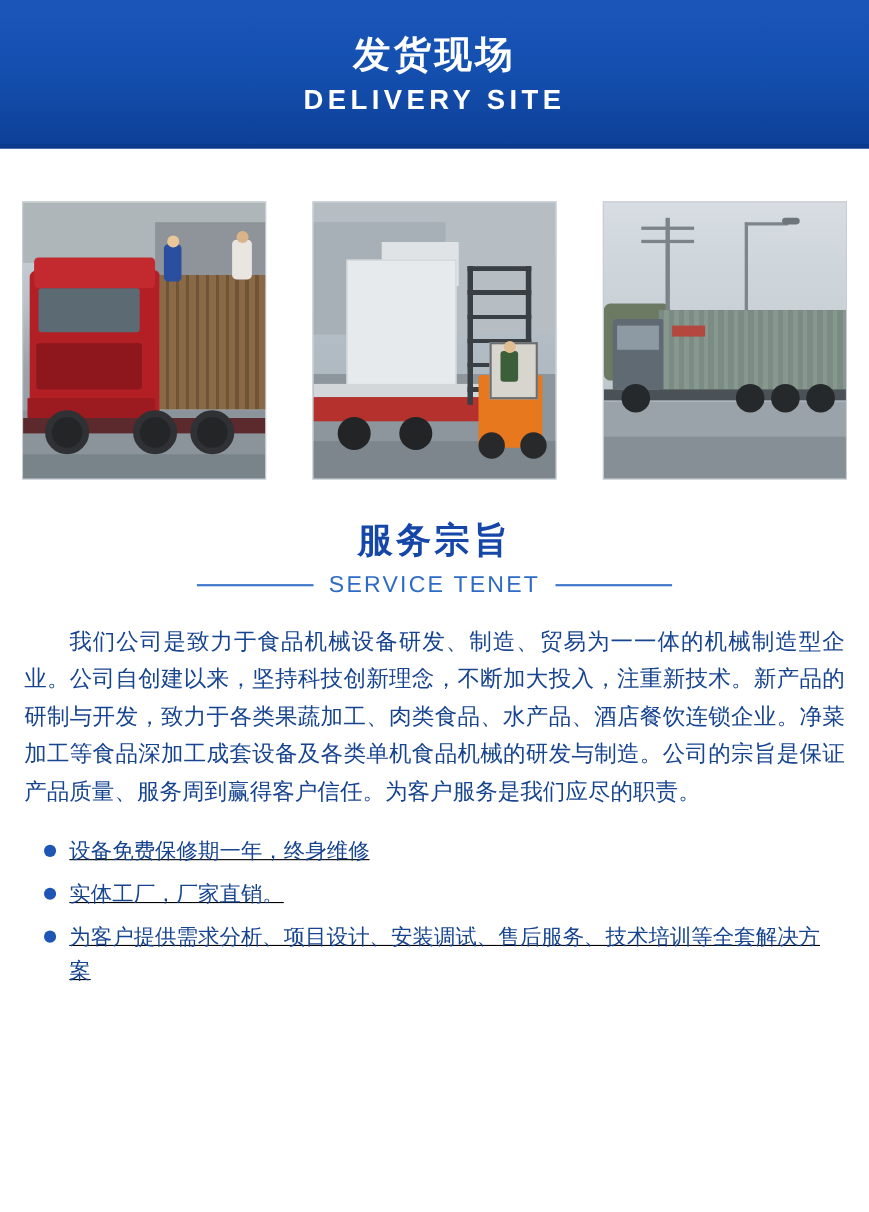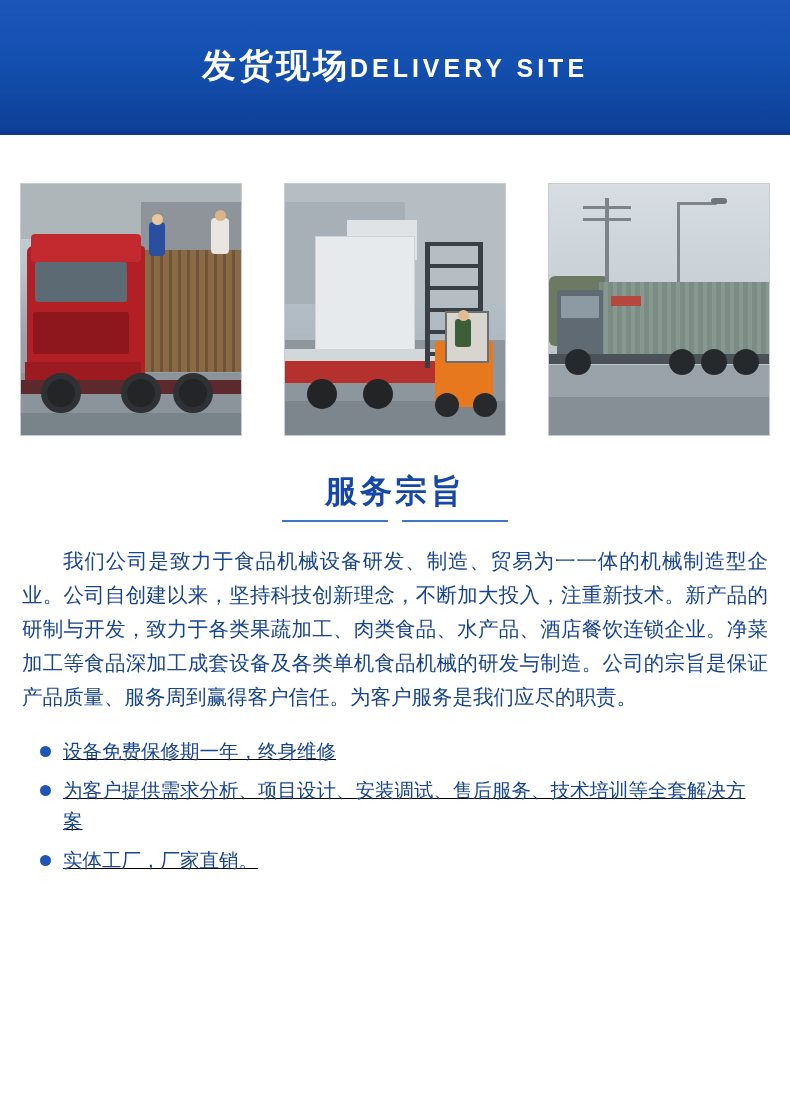--- a/index.html
+++ b/index.html
@@ -16,21 +16,21 @@
     overflow: hidden;
     background: #ffffff;
   }
 
   
   .banner {
     width: 790px;
     height: 135px;
     background: linear-gradient(180deg, #1b56b8 0%, #1450b0 45%, #0d3f96 100%);
     display: flex;
-    flex-direction: row;
+    flex-direction: column;
     align-items: center;
     justify-content: center;
     color: #ffffff;
     position: relative;
   }
   .banner::after {
     content: "";
     position: absolute;
     left: 0; right: 0; bottom: 0;
     height: 4px;
@@ -281,34 +281,35 @@
       <div class="ph3-wheel ph3-w3"></div>
       <div class="ph3-wheel ph3-w4"></div>
     </div>
 
   </div>
 
   <div class="tenet-wrap">
     <div class="tenet-cn">服务宗旨</div>
     <div class="tenet-sub">
       <span class="tenet-line"></span>
+      <span class="tenet-en">SERVICE TENET</span>
       <span class="tenet-line"></span>
     </div>
   </div>
 
   <p class="para">我们公司是致力于食品机械设备研发、制造、贸易为一一体的机械制造型企业。公司自创建以来，坚持科技创新理念，不断加大投入，注重新技术。新产品的研制与开发，致力于各类果蔬加工、肉类食品、水产品、酒店餐饮连锁企业。净菜加工等食品深加工成套设备及各类单机食品机械的研发与制造。公司的宗旨是保证产品质量、服务周到赢得客户信任。为客户服务是我们应尽的职责。</p>
 
   <ul class="bullets">
     <li class="bullet-item">
       <span class="dot"></span>
       <span class="bullet-text">设备免费保修期一年，终身维修</span>
     </li>
     <li class="bullet-item">
       <span class="dot"></span>
-      <span class="bullet-text">为客户提供需求分析、项目设计、安装调试、售后服务、技术培训等全套解决方案</span>
+      <span class="bullet-text">实体工厂，厂家直销。</span>
     </li>
     <li class="bullet-item">
       <span class="dot"></span>
-      <span class="bullet-text">实体工厂，厂家直销。</span>
+      <span class="bullet-text">为客户提供需求分析、项目设计、安装调试、售后服务、技术培训等全套解决方案</span>
     </li>
   </ul>
 
 </div>
 
 </body></html>

